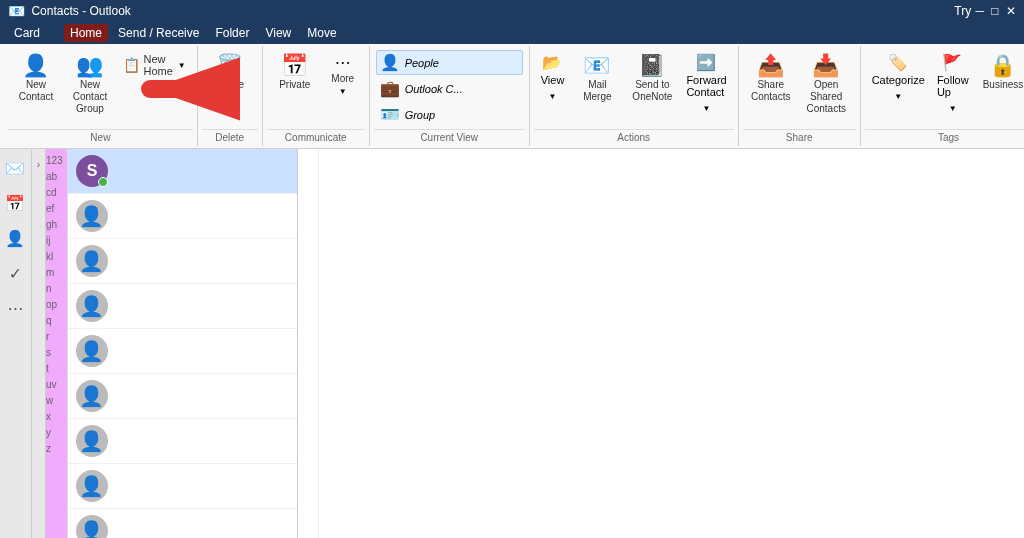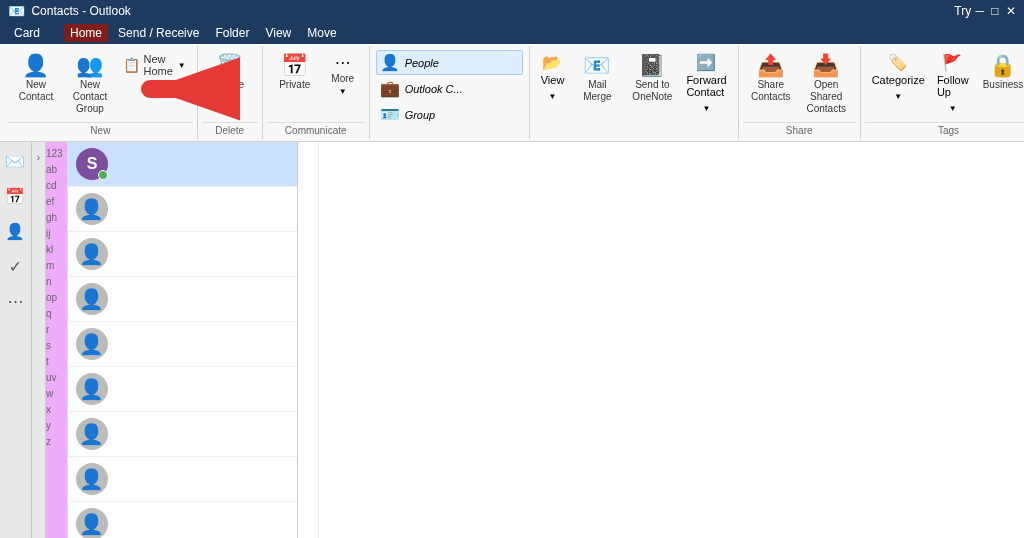--- a/index.html
+++ b/index.html
@@ -155,20 +155,21 @@
           </div>
           <div class="view-btn-row">
             <span class="btn-icon" style="font-size:16px;">💼</span>
             <span class="btn-label">Outlook C...</span>
           </div>
           <div class="view-btn-row">
             <span class="btn-icon" style="font-size:16px;">🪪</span>
             <span class="btn-label">Group</span>
           </div>
         </div>
+        <div class="ribbon-group-label">Current View</div>
       </div>
 
       <div class="ribbon-group">
         <div class="ribbon-group-buttons">
           <div style="display:flex; flex-direction:column; gap:1px;">
             <div class="btn-main">
               <span class="btn-icon" style="font-size:16px;">📂</span>
               <span class="btn-label">View</span>
             </div>
             <div class="btn-arrow">▼</div>
@@ -182,20 +183,21 @@
             <span class="btn-label">Send to<br>OneNote</span>
           </div>
           <div style="display:flex; flex-direction:column; gap:1px;">
             <div class="btn-main">
               <span class="btn-icon" style="font-size:16px;">➡️</span>
               <span class="btn-label">Forward<br>Contact</span>
             </div>
             <div class="btn-arrow">▼</div>
           </div>
         </div>
+        <div class="ribbon-group-label">Actions</div>
       </div>
 
       <div class="ribbon-group">
         <div class="ribbon-group-buttons">
           <div class="ribbon-btn large">
             <span class="btn-icon">📤</span>
             <span class="btn-label">Share<br>Contacts</span>
           </div>
           <div class="ribbon-btn large">
             <span class="btn-icon">📥</span>

